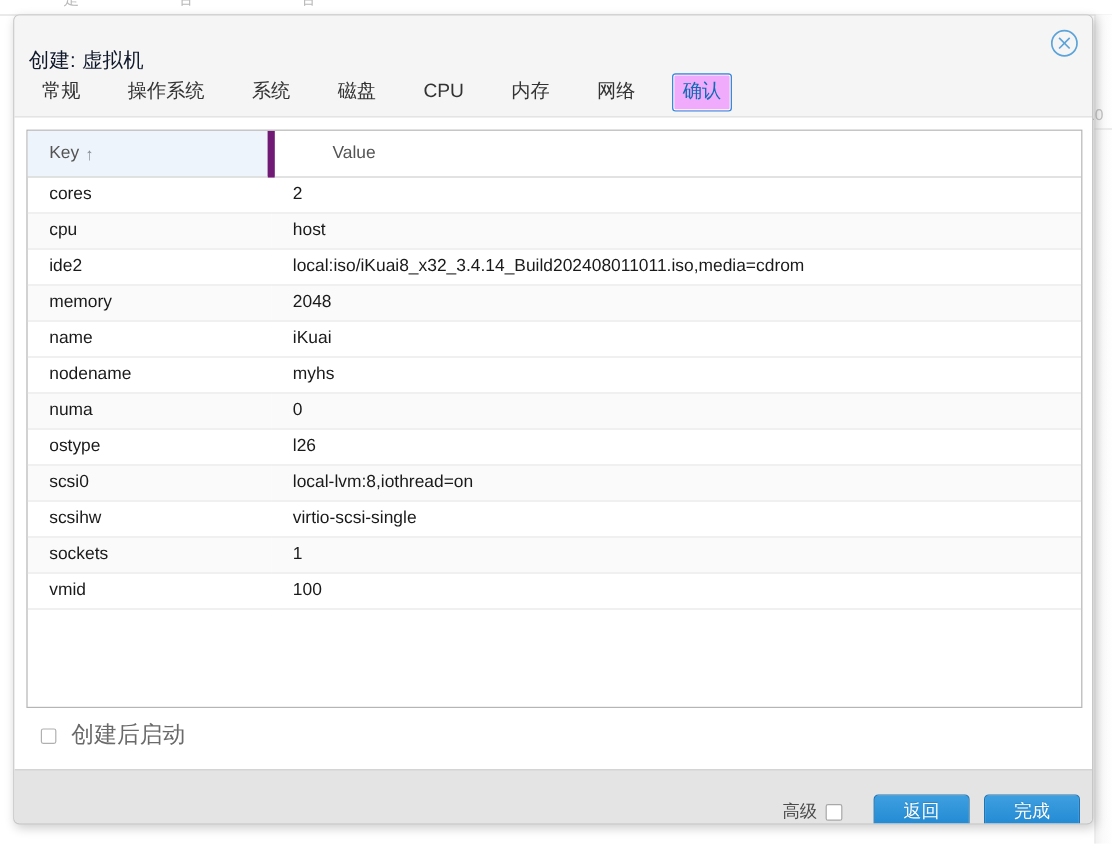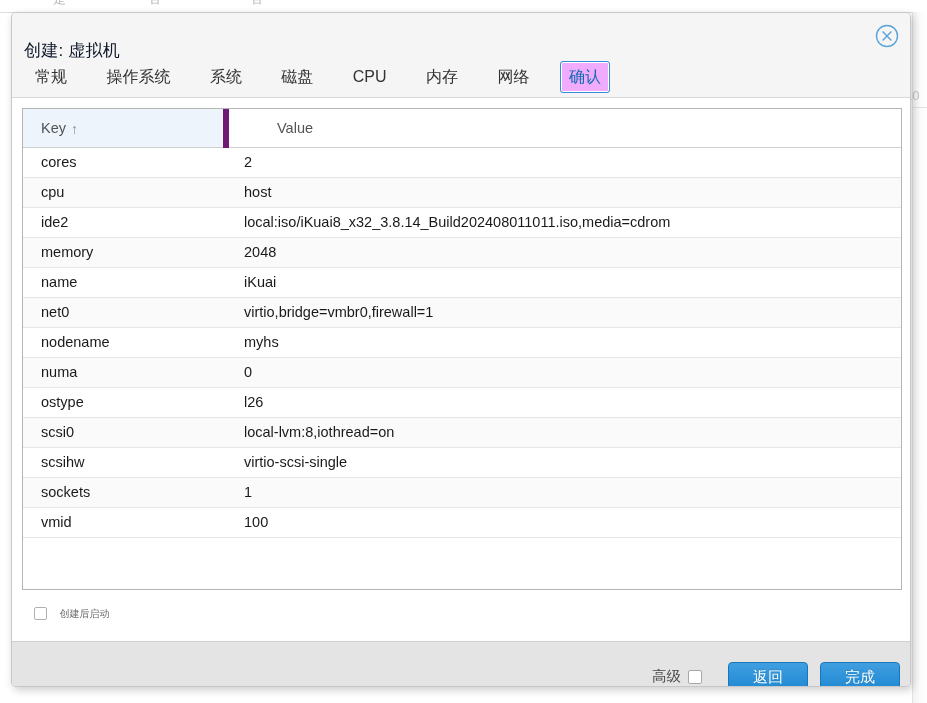--- a/index.html
+++ b/index.html
@@ -204,21 +204,21 @@
     width: 13px; height: 13px;
     border: 1px solid #b0b0b0;
     background: #ffffff;
     border-radius: 2px;
     vertical-align: middle;
     cursor: pointer;
     box-sizing: border-box;
   }
   .cbox-label {
     display: inline-block;
-    font-size: 10px;
+    font-size: 19px;
     color: #6a6a6a;
     vertical-align: middle;
     margin-left: 8px;
     line-height: 18px;
     text-align: right;
   }
 
   
   .dlg-footer {
     position: absolute;
@@ -321,33 +321,29 @@
           <tr class="odd">
               <td class="col-key">cores</td>
               <td>2</td>
             </tr>
           <tr class="even">
               <td class="col-key">cpu</td>
               <td>host</td>
             </tr>
           <tr class="odd">
               <td class="col-key">ide2</td>
-              <td>local:iso/iKuai8_x32_3.8.14_Build202408011011.iso,media=cdrom</td>
+              <td>local:iso/iKuai8_x32_3.4.14_Build202408011011.iso,media=cdrom</td>
             </tr>
           <tr class="even">
               <td class="col-key">memory</td>
               <td>2048</td>
             </tr>
           <tr class="odd">
               <td class="col-key">name</td>
               <td>iKuai</td>
-            </tr>
-          <tr class="even">
-              <td class="col-key">net0</td>
-              <td>virtio,bridge=vmbr0,firewall=1</td>
             </tr>
           <tr class="odd">
               <td class="col-key">nodename</td>
               <td>myhs</td>
             </tr>
           <tr class="even">
               <td class="col-key">numa</td>
               <td>0</td>
             </tr>
           <tr class="odd">

